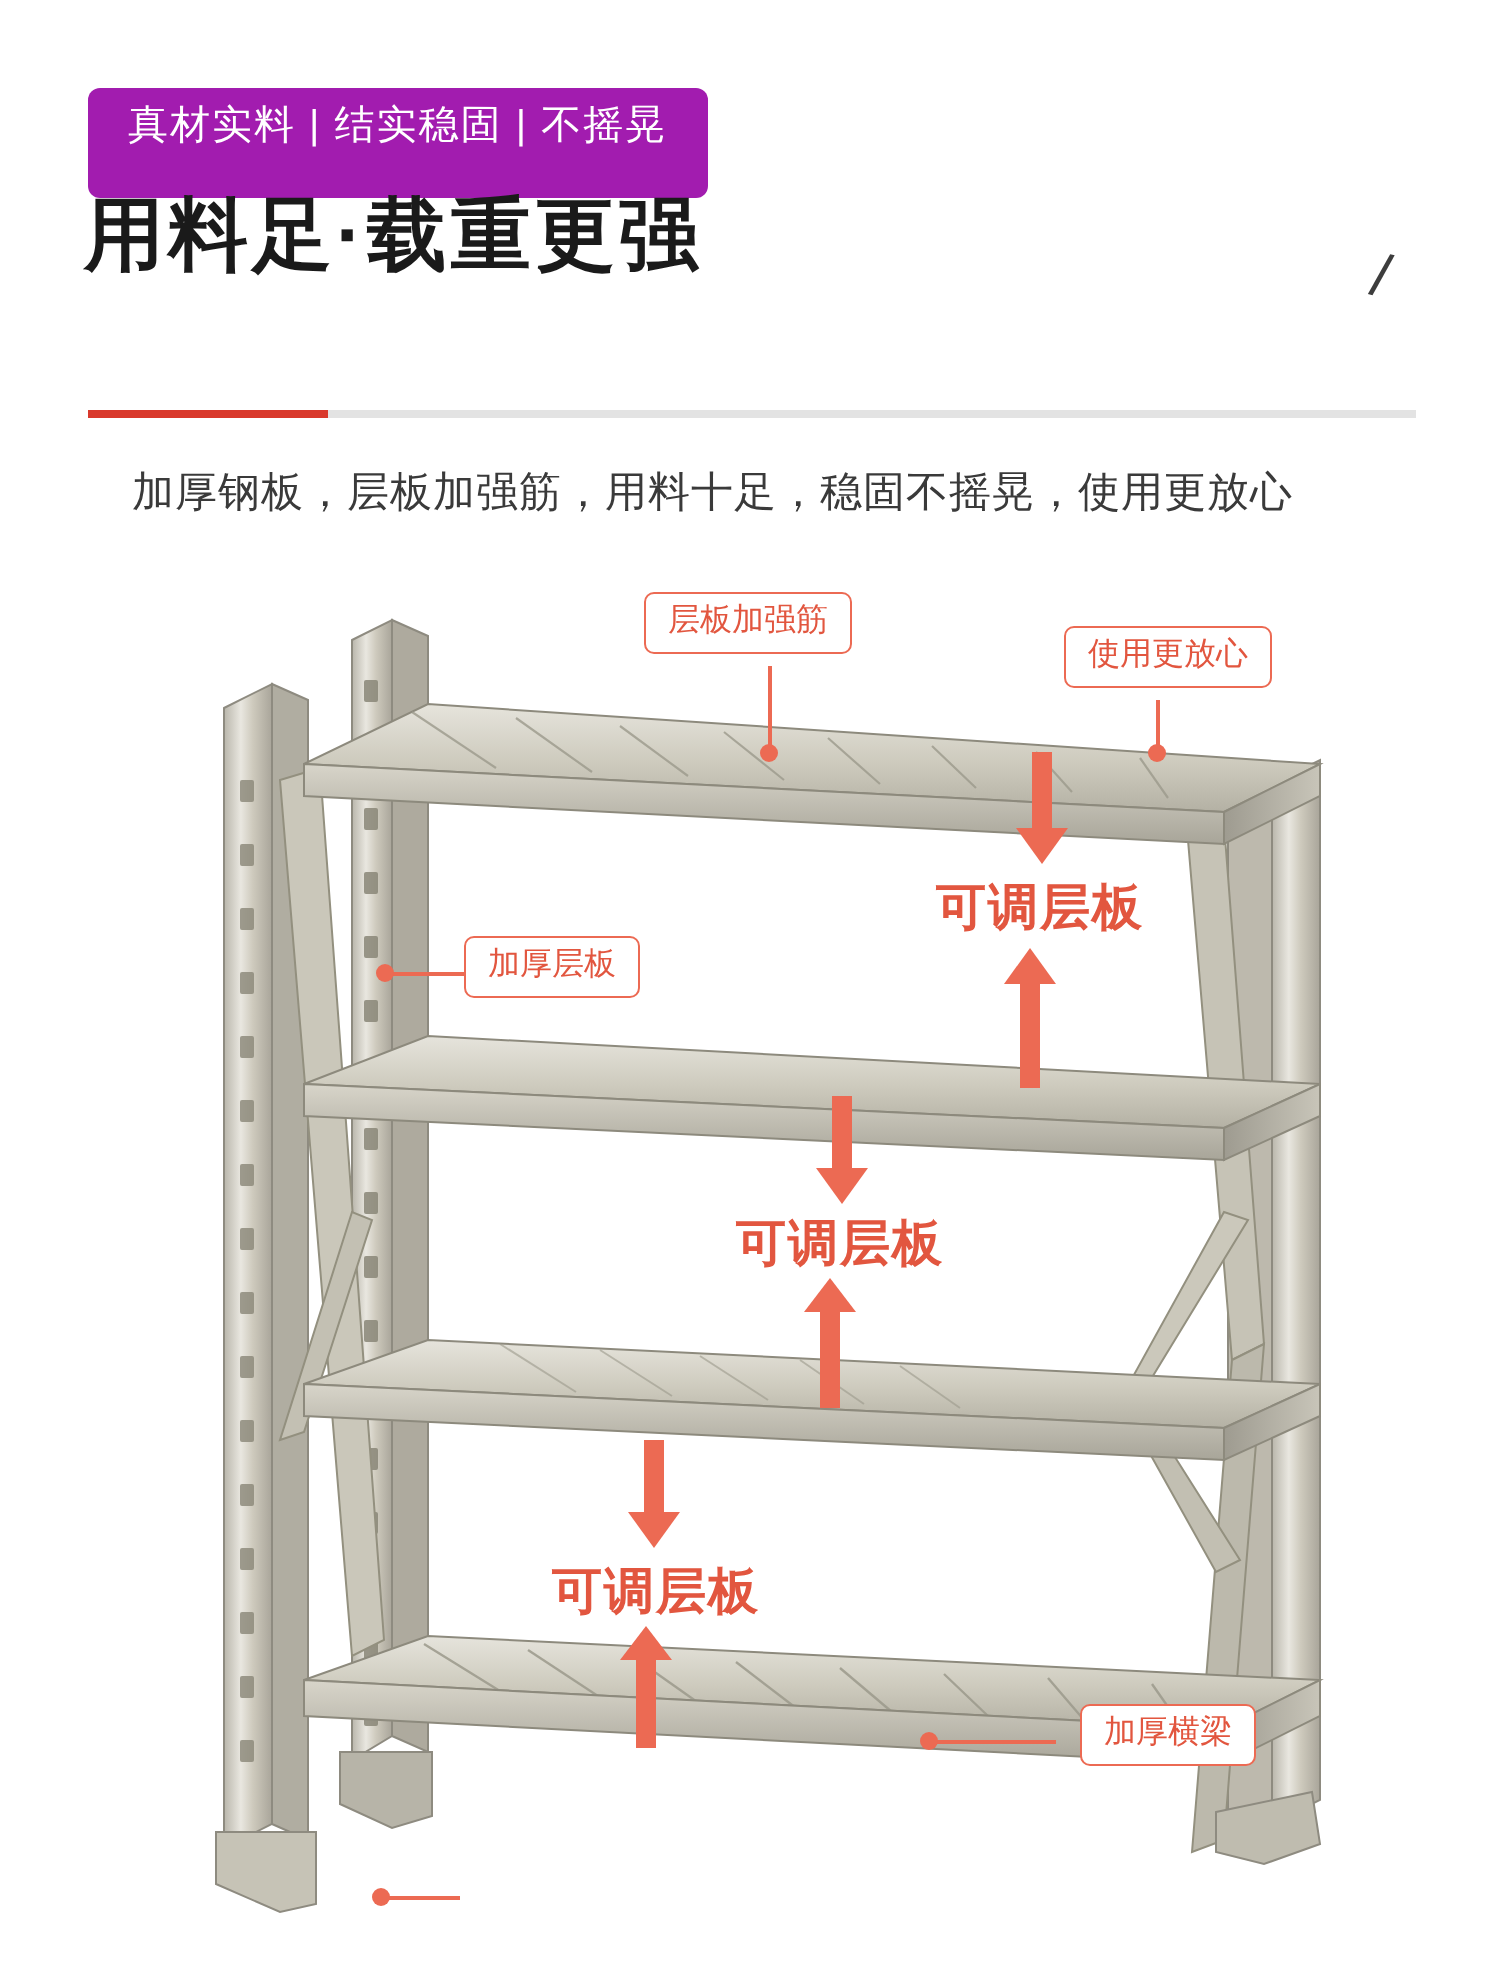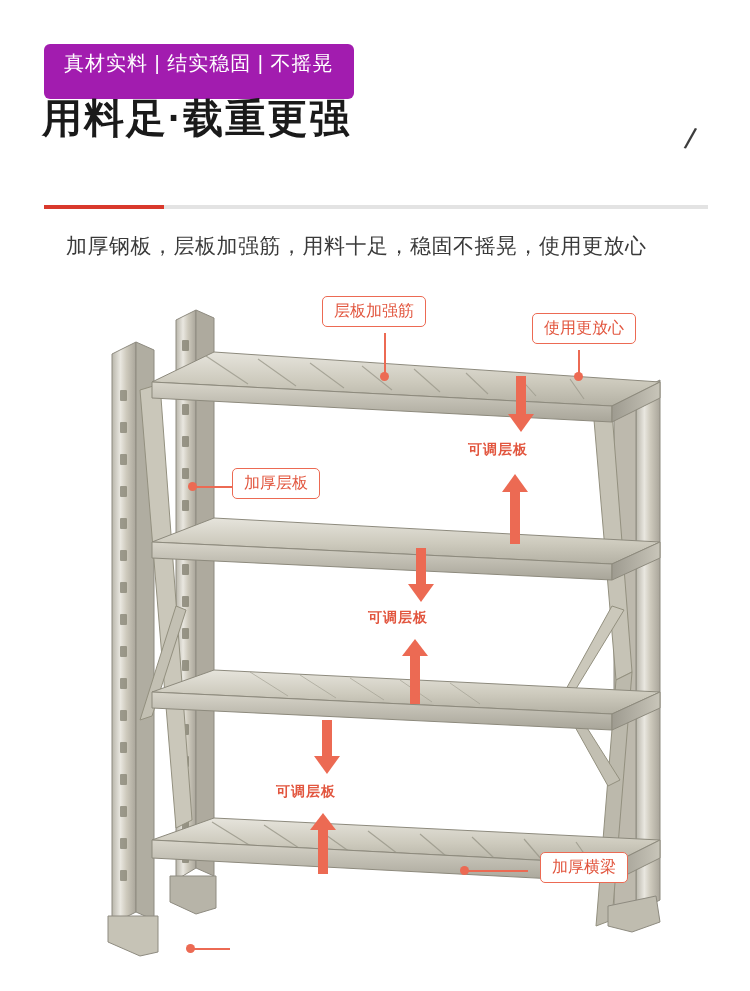--- a/index.html
+++ b/index.html
@@ -101,21 +101,21 @@
     background: #ffffff;
     font-size: 16px;
     border-radius: 5px;
     padding: 6px 11px 7px 11px;
     line-height: 1;
     white-space: nowrap;
   }
   .label-plain {
     position: absolute;
     color: #e2563f;
-    font-size: 14px;
+    font-size: 25px;
     font-weight: bold;
     letter-spacing: 1px;
     white-space: nowrap;
     line-height: 1;
   }
   .dot {
     position: absolute;
     width: 9px;
     height: 9px;
     border-radius: 50%;

